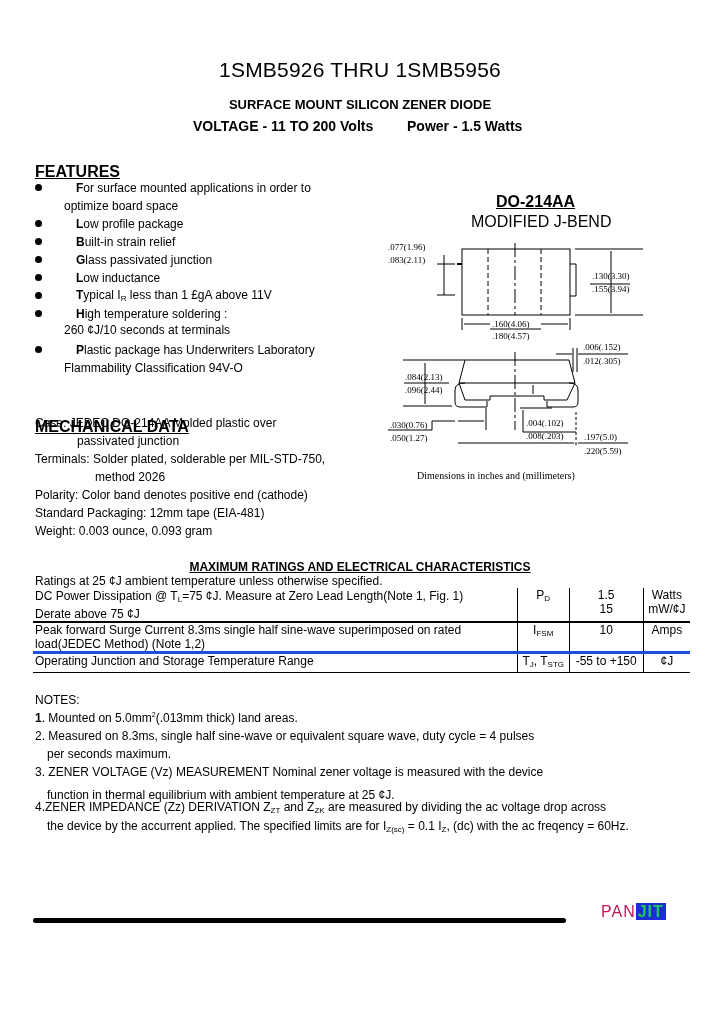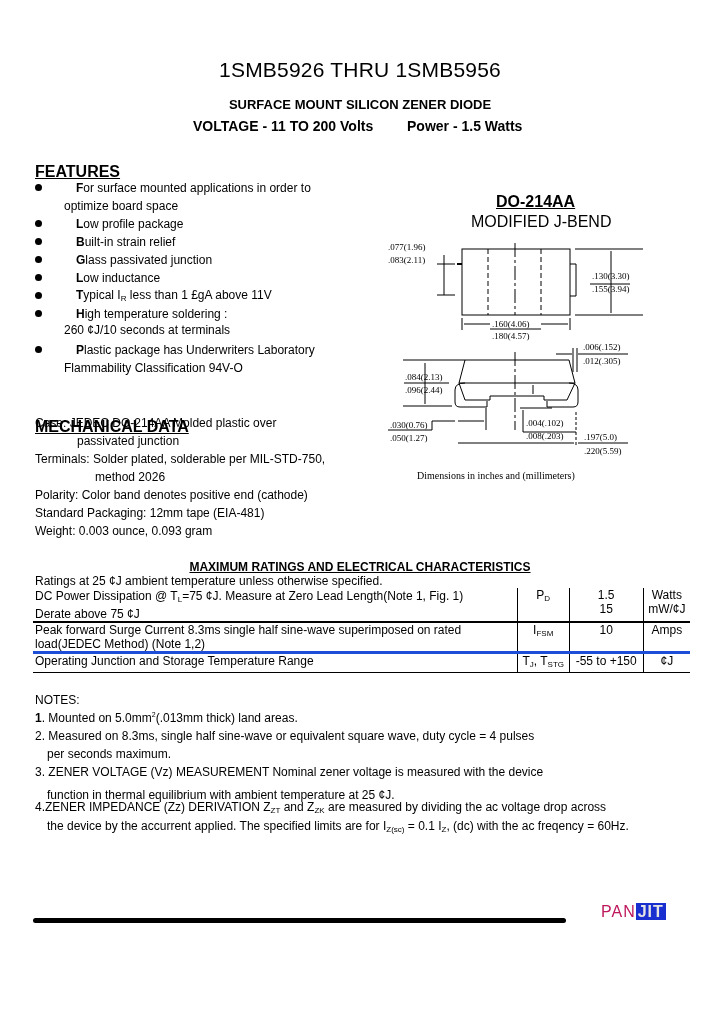--- a/index.html
+++ b/index.html
@@ -20,21 +20,21 @@
   .ratings-h { position: absolute; left: 0; width: 720px; top: 560px; text-align: center; font-size: 12px; font-weight: bold; text-decoration: underline; }
   table.rt { position: absolute; left: 33px; top: 588px; width: 657px; border-collapse: collapse; font-size: 12px; }
   table.rt td { padding: 0 2px; vertical-align: top; line-height: 14px; }
   table.rt td.c { text-align: center; border-left: 1px solid #000; }
   .note { position: absolute; left: 35px; font-size: 12px; white-space: nowrap; }
   sub { font-size: 8px; vertical-align: -2px; }
   sup { font-size: 7px; vertical-align: 5px; }
   .footer-line { position: absolute; left: 33px; top: 918px; width: 533px; height: 5px; background: #000; border-radius: 3px; }
   .logo { position: absolute; left: 601px; top: 903px; font-size: 16px; letter-spacing: 1px; }
   .logo .pan { color: #be185d; }
-  .logo .jit { color: #e5e5e5; background: #1a2fd0; padding: 0 2px; font-weight: bold; }
+  .logo .jit { color: #22c55e; background: #1a2fd0; padding: 0 2px; font-weight: bold; }
   svg text { font-family: "Liberation Serif", serif; }
 </style>
 </head>
 <body>
 
 <div class="abs title">1SMB5926 THRU 1SMB5956</div>
 <div class="abs subtitle">SURFACE MOUNT SILICON ZENER DIODE</div>
 <div class="abs voltline" style="left:193px;">VOLTAGE - 11 TO 200 Volts</div>
 <div class="abs voltline" style="left:407px;">Power - 1.5 Watts</div>
 

